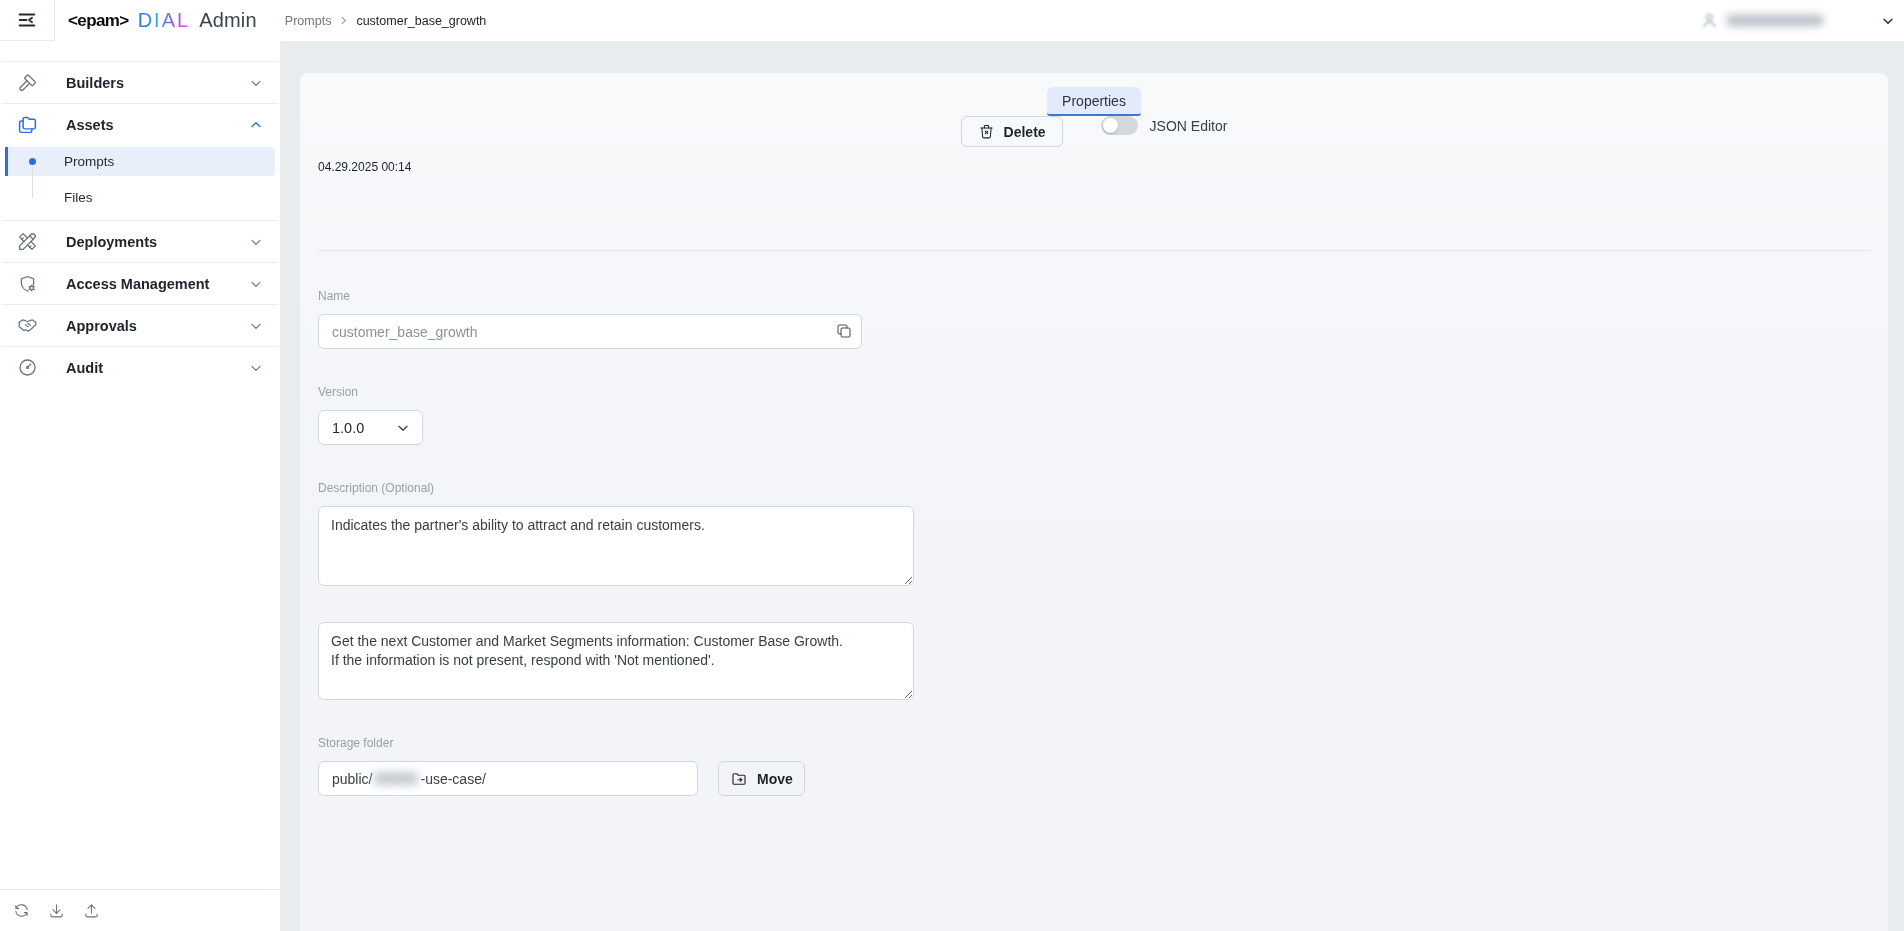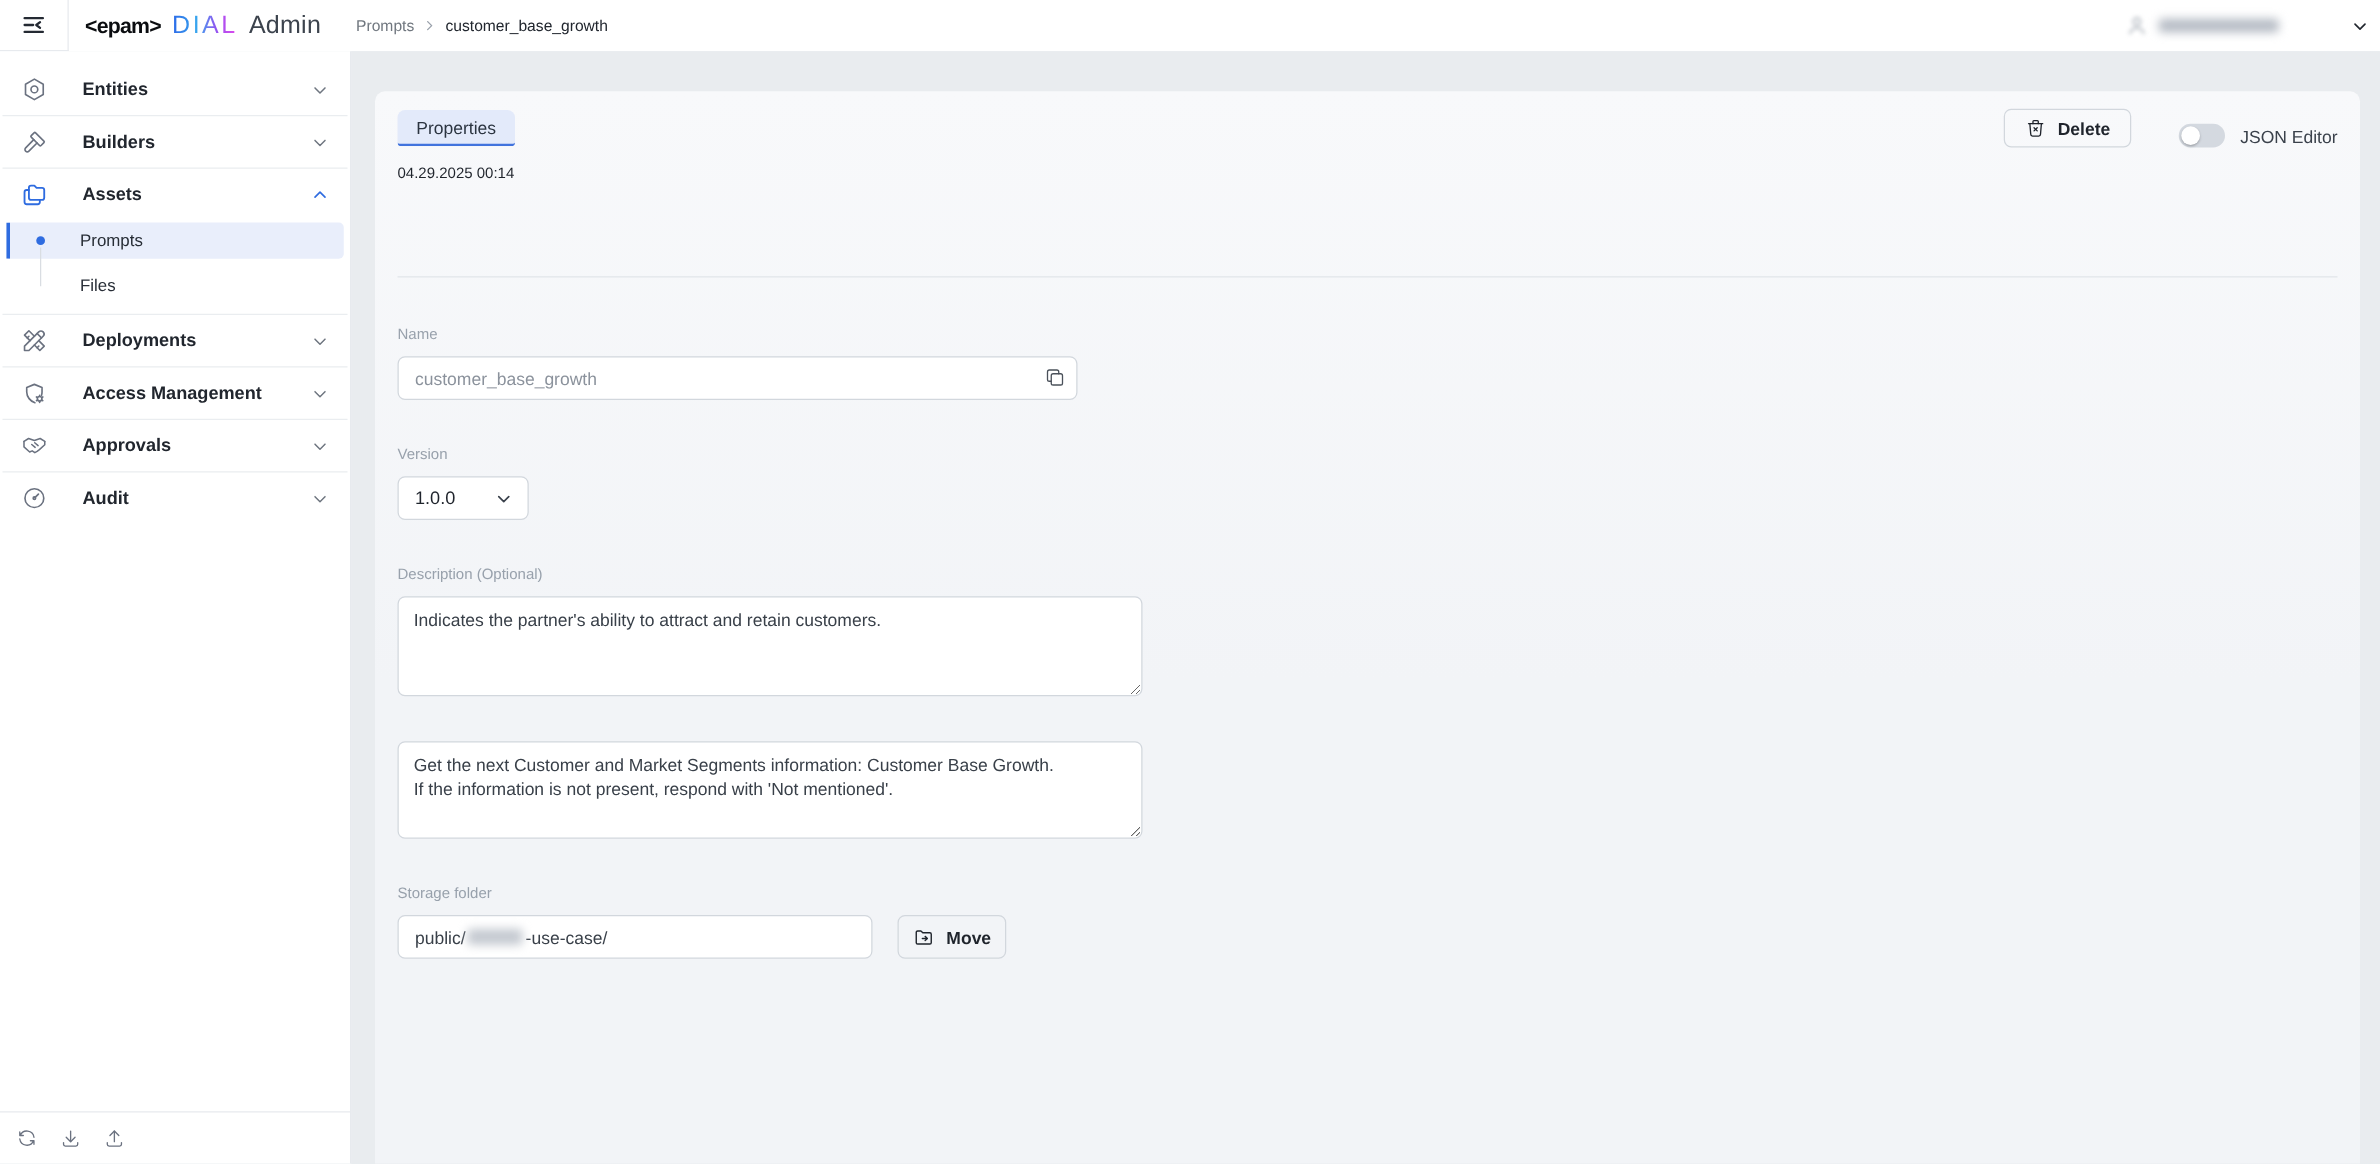--- a/index.html
+++ b/index.html
@@ -75,27 +75,27 @@
   }
   .foot-btn { background: none; border: none; color: #6b7280; cursor: pointer; padding: 0; }
 
   
   .main { flex: 1; background: #e9ecef; padding: 32px 16px 0 19px; }
   .panel {
     height: 100%; border-radius: 8px 8px 0 0;
     background: linear-gradient(180deg, #f8f9fb 0%, #f2f4f7 55%);
     padding: 14px 18px 0 18px;
   }
-  .toolbar { display: flex; align-items: center; justify-content: space-between; }
+  .toolbar { display: flex; align-items: center; justify-content: space-between; flex-direction: column; }
   .tab {
     padding: 6px 15px 5px 15px; font-size: 14px; color: #2b3440;
     background: #e3eafa; border: none; border-bottom: 2.5px solid #4173dd;
     border-radius: 6px 6px 3px 3px; cursor: pointer;
   }
-  .toolbar-right { display: flex; align-items: flex-end; }
+  .toolbar-right { display: flex; align-items: flex-start; }
   .btn {
     display: flex; align-items: center; gap: 9px; height: 31px; padding: 0 16px;
     background: transparent; border: 1px solid #d2d7dd; border-radius: 6px;
     font-family: inherit; font-size: 14px; font-weight: 600; color: #1f242c; cursor: pointer;
   }
   .toggle-group { display: flex; align-items: center; gap: 12px; margin-left: 38px; }
   .toggle {
     width: 37px; height: 19px; border-radius: 10px; background: #d4d9e0;
     position: relative; border: none; cursor: pointer;
   }
@@ -186,34 +186,20 @@
           <path d="M6 9.5l6 6 6-6"></path>
         </svg>
     </span>
   </div>
 </div>
 
 <div class="body-row">
 
   <aside class="sidebar">
 
-    <div class="nav-item">
-      <span class="nav-icon">
-        <svg width="21" height="21" viewBox="0 0 24 24" class="stroke-ic">
-          <path d="M12 2.6l8.1 4.65v9.5L12 21.4l-8.1-4.65v-9.5z"></path>
-            <circle cx="12" cy="12" r="3.1"></circle>
-        </svg>
-      </span>
-      <span class="nav-label">Entities</span>
-      <span class="nav-chevron">
-        <svg width="16" height="16" viewBox="0 0 24 24" class="stroke-ic" style="stroke-width:1.8">
-            <path d="M6 9.5l6 6 6-6"></path>
-          </svg>
-      </span>
-    </div>
     <div class="nav-divider"></div>
 
     <div class="nav-item">
       <span class="nav-icon">
         <svg width="21" height="21" viewBox="0 0 24 24" class="stroke-ic">
           <path d="M11.414 10l-7.383 7.418a2.091 2.091 0 0 0 0 2.967a2.11 2.11 0 0 0 2.976 0l7.407-7.385"></path>
           <path d="M18.121 15.293l2.586-2.586a1 1 0 0 0 0-1.414l-7.586-7.586a1 1 0 0 0-1.414 0l-2.586 2.586a1 1 0 0 0 0 1.414l7.586 7.586a1 1 0 0 0 1.414 0z"></path>
         </svg>
       </span>
       <span class="nav-label">Builders</span>

